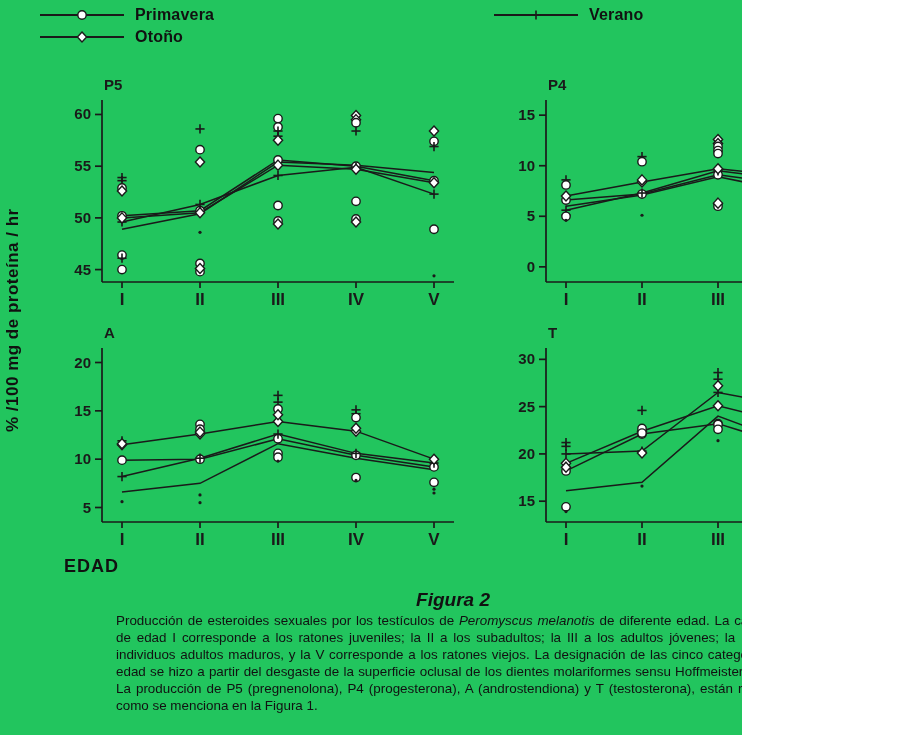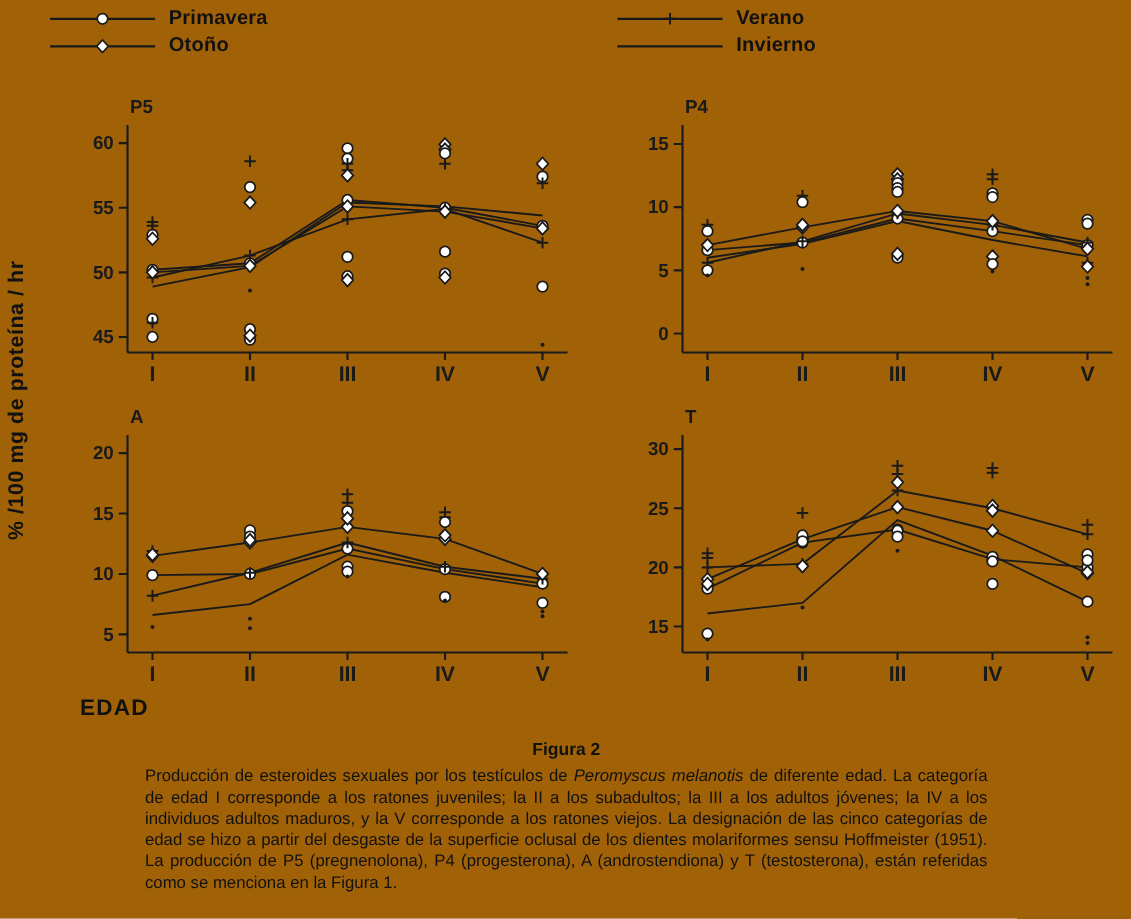--- a/index.html
+++ b/index.html
@@ -1,31 +1,31 @@
 <!DOCTYPE html>
 <html><head>
 <meta charset="utf-8">
 <style>
   html,body{margin:0;padding:0;background:#fff;}
-  .page{position:relative;width:905px;height:735px;background:#a16207;
+  .page{position:relative;width:742px;height:735px;background:#22c55e;
         font-family:"Liberation Sans",sans-serif;color:#111;overflow:hidden;}
   .legend-item{position:absolute;display:flex;align-items:center;gap:9px;}
   .legend-sample{display:block;}
   .legend-label{font-weight:bold;font-size:16px;letter-spacing:.2px;}
   .chart{position:absolute;}
   svg text{font-family:"Liberation Sans",sans-serif;}
   .ylabel{position:absolute;left:2px;top:130px;height:380px;width:22px;
           writing-mode:vertical-rl;transform:rotate(180deg);
           display:flex;align-items:center;justify-content:center;
           font-weight:bold;font-size:17px;letter-spacing:.5px;}
   .xlabel{position:absolute;left:64px;top:556px;width:846px;text-align:left;
           font-weight:bold;font-size:18px;letter-spacing:1px;}
   .caption{position:absolute;left:112px;top:591px;width:682px;
            font-size:13.4px;line-height:17px;}
-  .caption-title{text-align:center;font-weight:bold;font-size:14px;margin-bottom:3px;}
+  .caption-title{text-align:center;font-weight:bold;font-size:19px;margin-bottom:3px;font-style:italic;}
   .caption-text{margin:4px;text-align:justify;}
 </style>
 </head>
 <body>
 
 <div class="page">
 
   <div class="legend-item" style="left:38px;top:5px;">
     <svg class="legend-sample" width="88" height="20" viewBox="0 0 88 20">
         <line x1="2" y1="10" x2="86" y2="10" stroke="#1a1a1a" stroke-width="1.8"></line>
@@ -40,26 +40,20 @@
         <line x1="44" y1="5.4" x2="44" y2="14.6" stroke="#1a1a1a" stroke-width="1.6"></line>
       </svg>
     <span class="legend-label">Verano</span>
   </div>
   <div class="legend-item" style="left:38px;top:27px;">
     <svg class="legend-sample" width="88" height="20" viewBox="0 0 88 20">
         <line x1="2" y1="10" x2="86" y2="10" stroke="#1a1a1a" stroke-width="1.8"></line>
         <path d="M44,5 L48.6,10 L44,15 L39.4,10 Z" fill="#fff" stroke="#1a1a1a" stroke-width="1.4"></path>
       </svg>
     <span class="legend-label">Otoño</span>
-  </div>
-  <div class="legend-item" style="left:492px;top:27px;">
-    <svg class="legend-sample" width="88" height="20" viewBox="0 0 88 20">
-        <line x1="2" y1="10" x2="86" y2="10" stroke="#1a1a1a" stroke-width="1.8"></line>
-      </svg>
-    <span class="legend-label">Invierno</span>
   </div>
 
   <div class="ylabel">% /100 mg de proteína / hr</div>
 
   <div class="chart" style="left:52px;top:70px;width:412px;height:248px;"><svg viewBox="0 0 412 248" width="412" height="248">
         <line x1="50" y1="30" x2="50" y2="212" stroke="#1a1a1a" stroke-width="1.7"></line>
         <line x1="50" y1="212" x2="402" y2="212" stroke="#1a1a1a" stroke-width="1.7"></line>
         <line x1="43" y1="199.59090909090907" x2="50" y2="199.59090909090907" stroke="#1a1a1a" stroke-width="1.7"></line>
         <text x="39" y="204.59090909090907" text-anchor="end" font-size="15" font-weight="bold" fill="#1a1a1a">45</text>
         <line x1="43" y1="147.88636363636363" x2="50" y2="147.88636363636363" stroke="#1a1a1a" stroke-width="1.7"></line>

